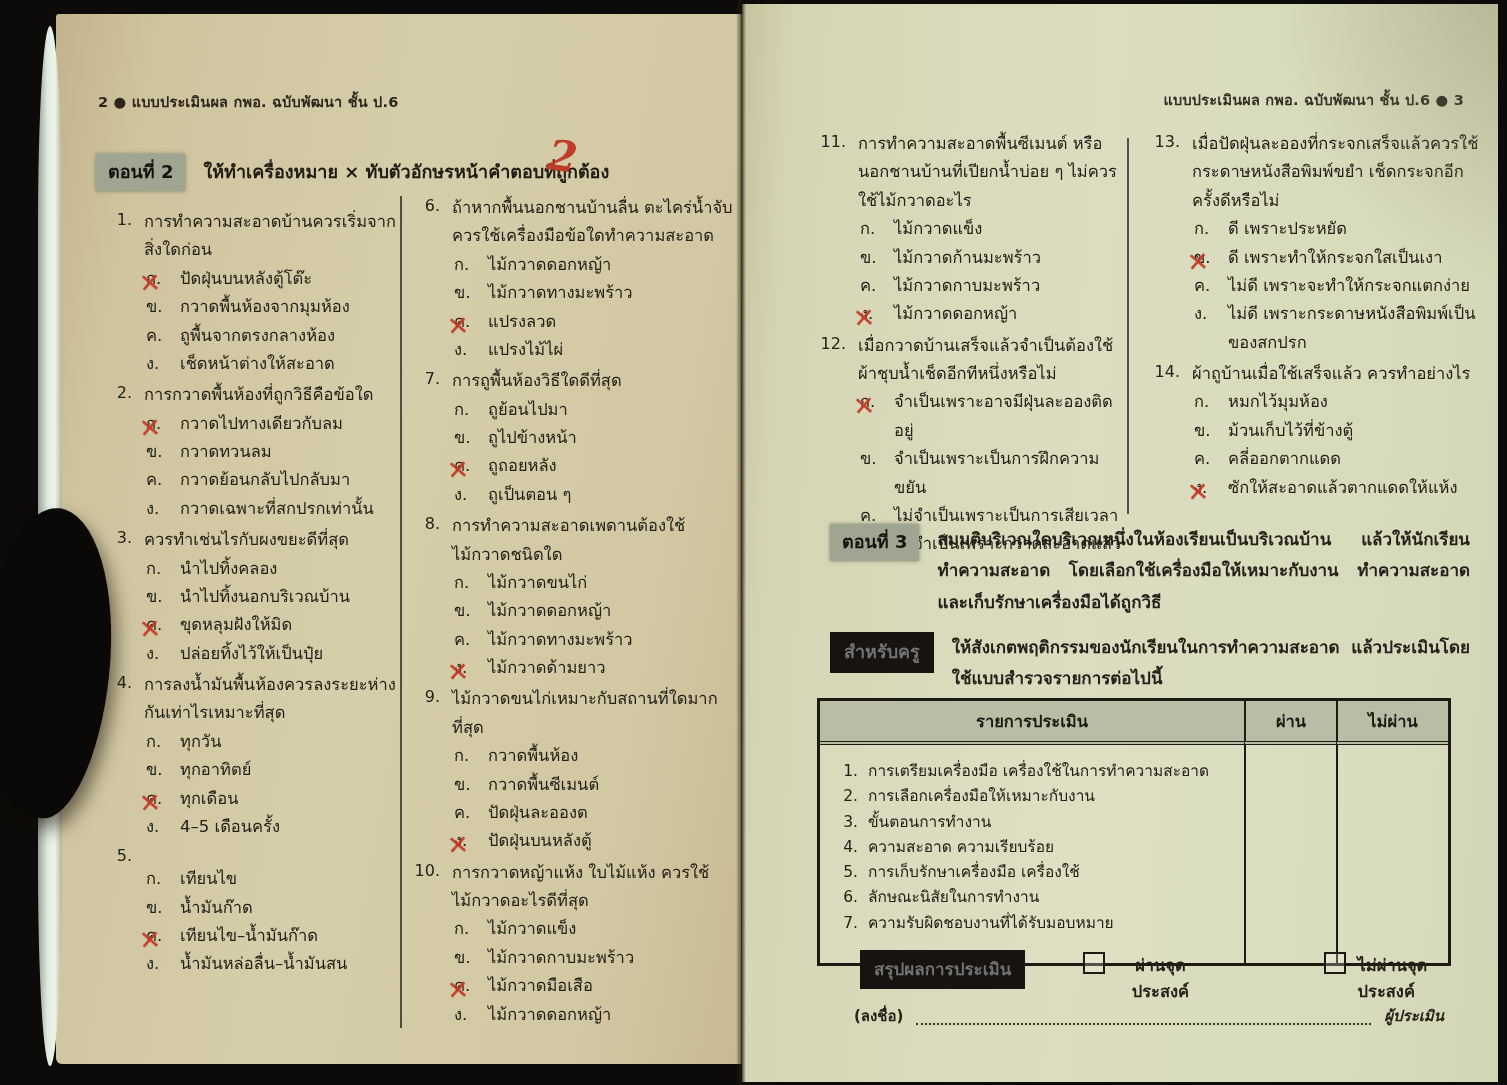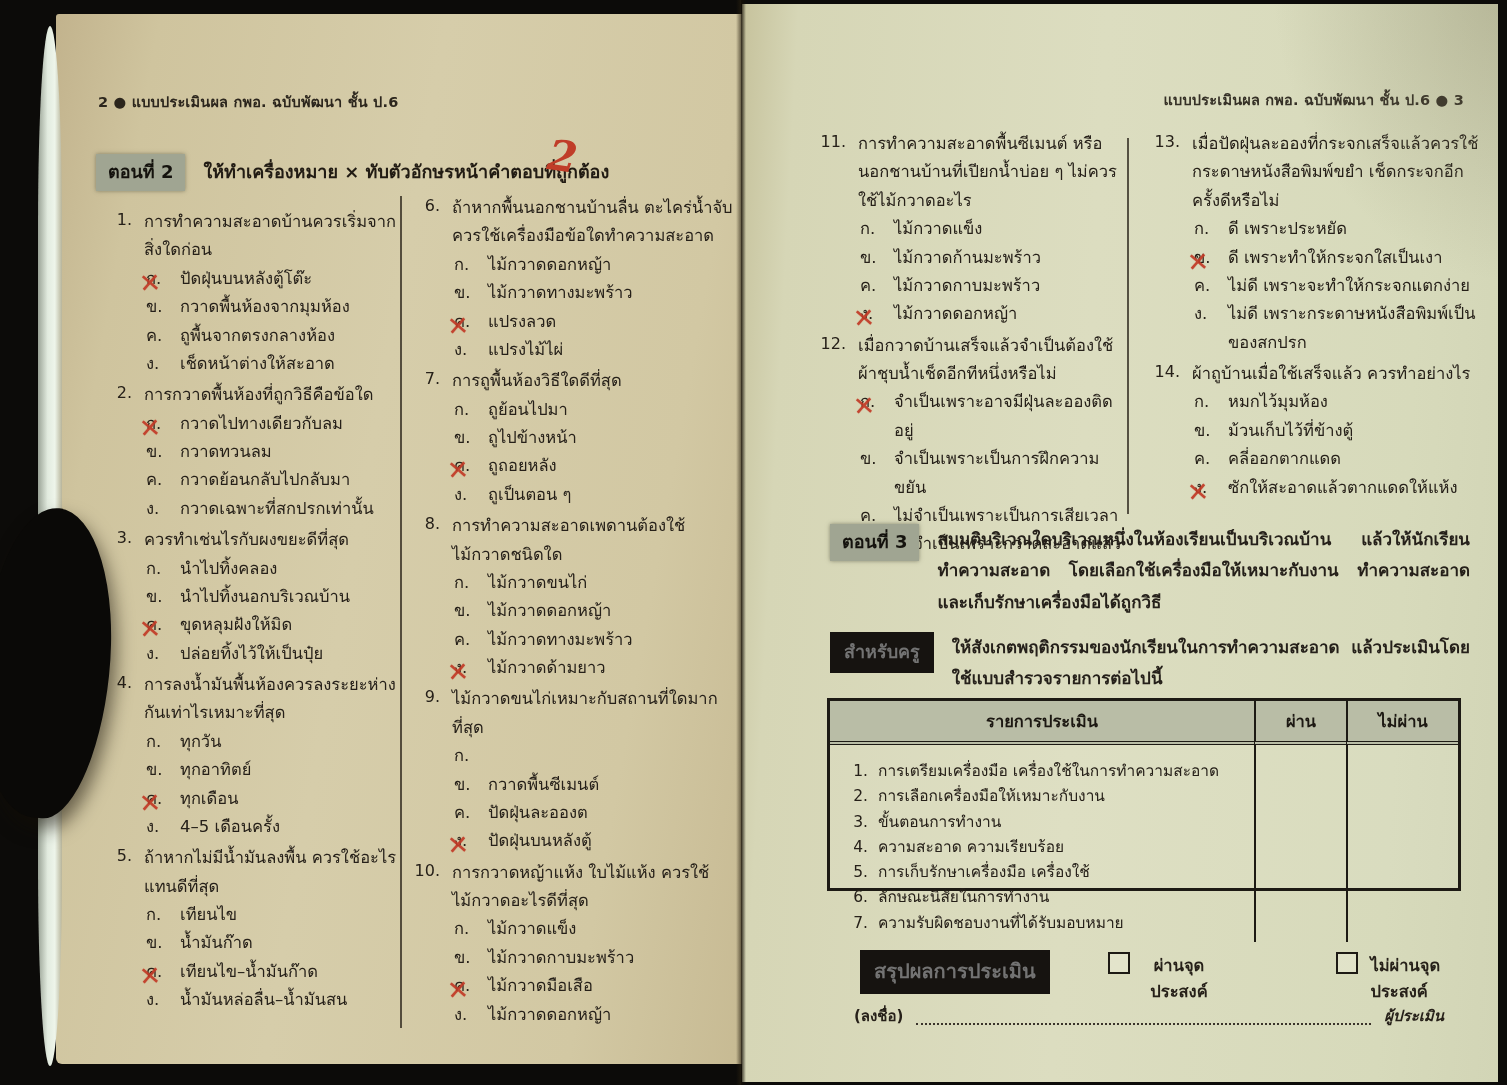--- a/index.html
+++ b/index.html
@@ -71,21 +71,21 @@
   .opt-letter { position:relative; min-width:22px; font-size:16.5px; line-height:1.72; }
   .opt-text { font-size:16.5px; line-height:1.72; flex:1; }
   .xmark {
     position:absolute; left:-7px; top:-4px; color:#c23a26; font-size:26px;
     font-weight:bold; transform:rotate(-4deg); opacity:.92; pointer-events:none;
     text-shadow:0 0 1px rgba(194,58,38,.5);
   }
 
   
   .eval-table {
-    position:absolute; left:85px; top:694px; width:634px; height:193px;
+    position:absolute; left:75px; top:694px; width:634px; height:268px;
     border:3px solid #1d1a14; display:grid;
     grid-template-columns:1fr 92px 112px; grid-template-rows:44px 1fr;
     background:rgba(255,255,250,.06);
   }
   .eval-th {
     border-bottom:4px double #1d1a14; background:#b9bda6;
     display:flex; align-items:center; justify-content:center;
     font-weight:bold; font-size:16.5px; color:#1c1812;
   }
   .eval-th + .eval-th { border-left:2px solid #1d1a14; }
@@ -222,21 +222,20 @@
           </div>
           <div class="opt-row">
             <span class="opt-letter">ง.</span>
             <span class="opt-text">4–5 เดือนครั้ง</span>
           </div>
         </div>
       </div>
       <div class="question">
         <div class="q-head">
           <span class="q-no">5.</span>
-          <div class="q-text">ถ้าหากไม่มีน้ำมันลงพื้น ควรใช้อะไรแทนดีที่สุด</div>
         </div>
         <div class="q-opts">
           <div class="opt-row">
             <span class="opt-letter">ก.</span>
             <span class="opt-text">เทียนไข</span>
           </div>
           <div class="opt-row">
             <span class="opt-letter">ข.</span>
             <span class="opt-text">น้ำมันก๊าด</span>
           </div>
@@ -325,20 +324,21 @@
         </div>
       </div>
       <div class="question">
         <div class="q-head">
           <span class="q-no">9.</span>
           <div class="q-text">ไม้กวาดขนไก่เหมาะกับสถานที่ใดมากที่สุด</div>
         </div>
         <div class="q-opts">
           <div class="opt-row">
             <span class="opt-letter">ก.</span>
+            <span class="opt-text">กวาดพื้นห้อง</span>
           </div>
           <div class="opt-row">
             <span class="opt-letter">ข.</span>
             <span class="opt-text">กวาดพื้นซีเมนต์</span>
           </div>
           <div class="opt-row">
             <span class="opt-letter">ค.</span>
             <span class="opt-text">ปัดฝุ่นละอองต</span>
           </div>
           <div class="opt-row">
@@ -523,21 +523,21 @@
         <div class="eval-item">
           <span class="no">7.</span>
           <span>ความรับผิดชอบงานที่ได้รับมอบหมาย</span>
         </div>
       </div>
     <div class="eval-cell eval-cell-empty"></div>
     <div class="eval-cell eval-cell-empty"></div>
   </div>
 
   <div class="summary-row">
-    <span class="black-label" style="font-size:20px;">สรุปผลการประเมิน</span>
+    <span class="black-label" style="font-size:17px;">สรุปผลการประเมิน</span>
     <div class="cb-group" style="margin-left:58px;text-align:center;">
       <span class="checkbox"></span>
       <span class="cb-label">ผ่านจุดประสงค์</span>
     </div>
     <div class="cb-group" style="margin-left:120px;">
       <span class="checkbox"></span>
       <span class="cb-label">ไม่ผ่านจุดประสงค์</span>
     </div>
   </div>
 

